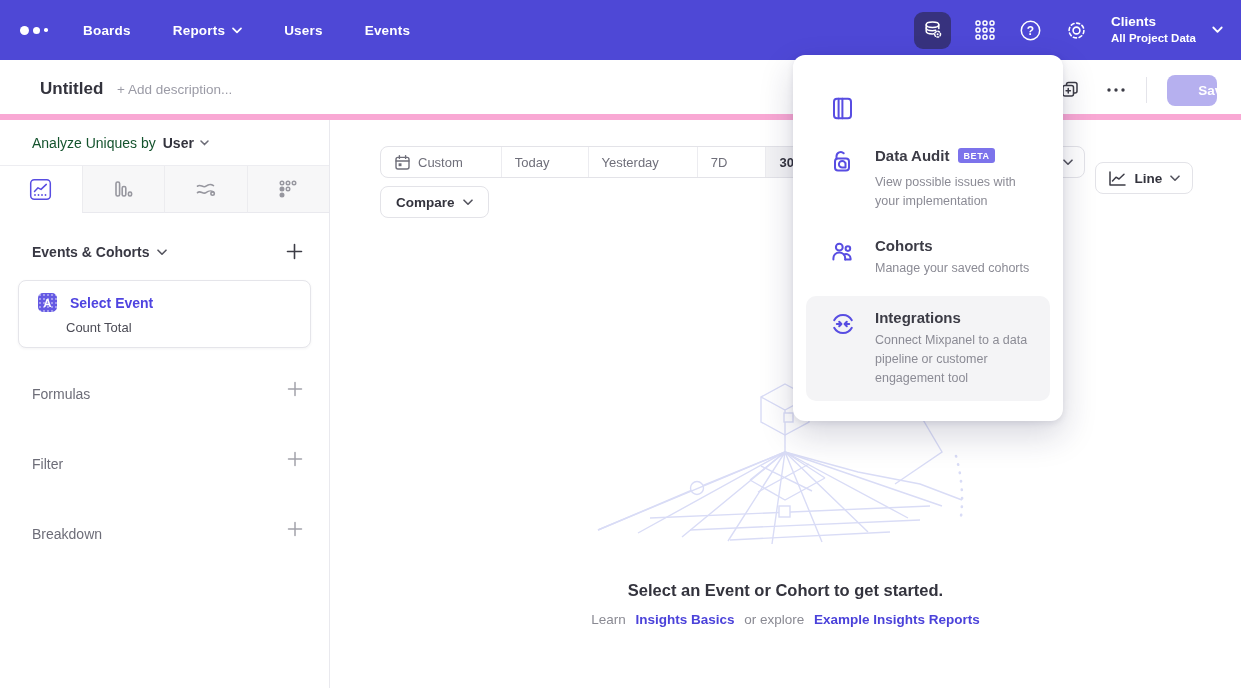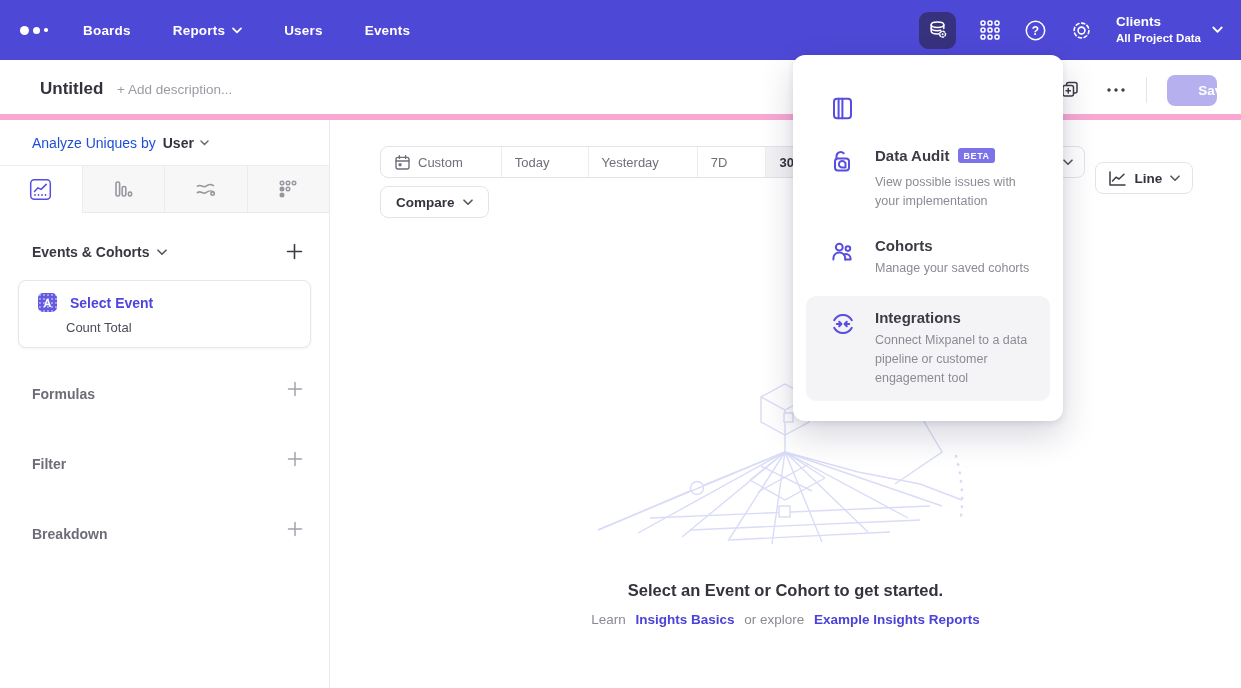--- a/index.html
+++ b/index.html
@@ -17,57 +17,57 @@
   .nav-items { position:absolute; left:83px; top:0; height:60px; display:flex; align-items:center; gap:42px; }
   .nav-item { color:#fff; font-size:13.5px; font-weight:600; letter-spacing:.2px; display:flex; align-items:center; gap:7px; cursor:pointer; }
   .nav-search { position:absolute; left:425px; top:12px; width:426px; height:37px; border-radius:8px;
     background:rgba(255,255,255,.10); border:1px solid rgba(255,255,255,.17);
     display:flex; align-items:center; justify-content:center; gap:11px; cursor:pointer; }
   .nav-search .ph { color:rgba(255,255,255,.92); font-size:13.5px; }
   .nav-search .sc { color:rgba(255,255,255,.55); font-size:13px; margin-left:8px; }
   .nav-right { position:absolute; right:18px; top:0; height:60px; display:flex; align-items:center; gap:23px; }
   .icon-btn { display:flex; align-items:center; justify-content:center; cursor:pointer; }
   .icon-btn.active-sq { width:37px; height:37px; border-radius:9px; background:#37327E; }
-  .project-sel { display:flex; align-items:center; gap:11px; cursor:pointer; color:#fff; }
+  .project-sel { display:flex; align-items:center; gap:16px; cursor:pointer; color:#fff; }
   .project-sel .lines { display:flex; flex-direction:column; line-height:1.25; }
   .project-sel .org { font-size:13.5px; font-weight:700; }
   .project-sel .scope { font-size:11.5px; font-weight:700; }
 
   
   .rep-header { position:absolute; left:0; top:60px; width:1241px; height:60px; background:#fff; border-bottom:6px solid #f9a8d4; }
   .rep-title { position:absolute; left:40px; top:19px; font-size:17px; font-weight:700; color:#33333d; cursor:text; }
   .rep-desc { position:absolute; left:117px; top:22px; font-size:13.5px; color:#9b9ba6; cursor:text; }
   .rep-actions { position:absolute; right:24px; top:0; height:60px; display:flex; align-items:center; }
   .rep-actions .sep { width:1px; height:26px; background:#e4e4ea; margin:0 20px; }
   .save-btn { width:50px; height:31px; border-radius:8px; background:#B6B0EF; color:#fff; font-size:13.5px; font-weight:600;
     display:flex; align-items:center; justify-content:center; cursor:pointer; border:none; font-family:inherit;padding-left:44px; }
   .copy-btn { margin-right:26px; }
 
   
   .sidebar { position:absolute; left:0; top:120px; width:330px; height:568px; background:#fff; border-right:1px solid #e9e9ee; }
   .analyze-row { height:46px; display:flex; align-items:center; padding-left:32px; border-bottom:1px solid #ededf1; }
-  .analyze-row .lbl { font-size:14px; color:#1d4ed8; }
+  .analyze-row .lbl { font-size:14px; color:#14532d; }
   .analyze-row .val { font-size:14px; font-weight:700; color:#33333d; margin-left:7px; display:flex; align-items:center; gap:6px; cursor:pointer; }
   .chart-tabs { display:flex; height:47px; }
   .ctab { flex:1; display:flex; align-items:center; justify-content:center; background:#f7f7f8;
     border-bottom:1px solid #e9e9ee; border-left:1px solid #ececef; cursor:pointer; }
   .ctab.active { background:#fff; border-bottom:1px solid transparent; border-left:none; }
   .events-row { margin-top:30px; padding:0 26px 0 32px; display:flex; align-items:flex-end; justify-content:space-between; }
   .events-row .ttl { font-size:14px; font-weight:700; color:#383843; display:flex; align-items:center; gap:8px; cursor:pointer; }
   .plus-btn { cursor:pointer; display:flex; align-items:center; }
   .event-card { margin:20px 18px 0 18px; border:1px solid #e5e5ea; border-radius:8px; background:#fff;
     box-shadow:0 1px 3px rgba(30,30,60,.05); padding:12px 14px 12px 19px; cursor:pointer; }
   .event-card .r1 { display:flex; align-items:center; }
   .ev-badge { width:19px; height:19px; border-radius:5px; background:#6459E3;
     background-image:radial-gradient(rgba(255,255,255,.4) .8px, transparent .9px); background-size:4px 4px;
     color:#fff; font-size:11px; font-weight:700; display:flex; align-items:center; justify-content:center; }
   .ev-title { margin-left:13px; font-size:14px; font-weight:600; color:#4F44E0; }
   .ev-metric { margin:8px 0 0 28px; font-size:13px; color:#4b4b55; }
   .opt-row { position:absolute; left:32px; right:26px; height:22px; display:flex; align-items:center; justify-content:space-between; }
-  .opt-row .lbl { font-size:14px; font-weight:700; color:#6d6d78;margin-top:9px; }
+  .opt-row .lbl { font-size:14px; font-weight:400; color:#6d6d78;margin-top:9px; }
 
   
   .main { position:absolute; left:330px; top:120px; width:911px; height:568px; background:#fff; }
   .range-bar { position:absolute; left:50px; top:26px; height:32px; display:flex; align-items:stretch;
     border:1px solid #e3e3e8; border-radius:8px; background:#fff; overflow:hidden;gap:25px; }
   .rseg { display:flex; align-items:center; gap:7px; padding:0 13px; font-size:13px; color:#6f6f7a;
     border-left:1px solid #ececf0; cursor:pointer; white-space:nowrap; }
   .rseg:first-child { border-left:none; }
   .rseg.active { background:#f3f3f5; color:#33333d; font-weight:700; }
   .btn { position:absolute; height:32px; border:1px solid #e3e3e8; border-radius:8px; background:#fff;

